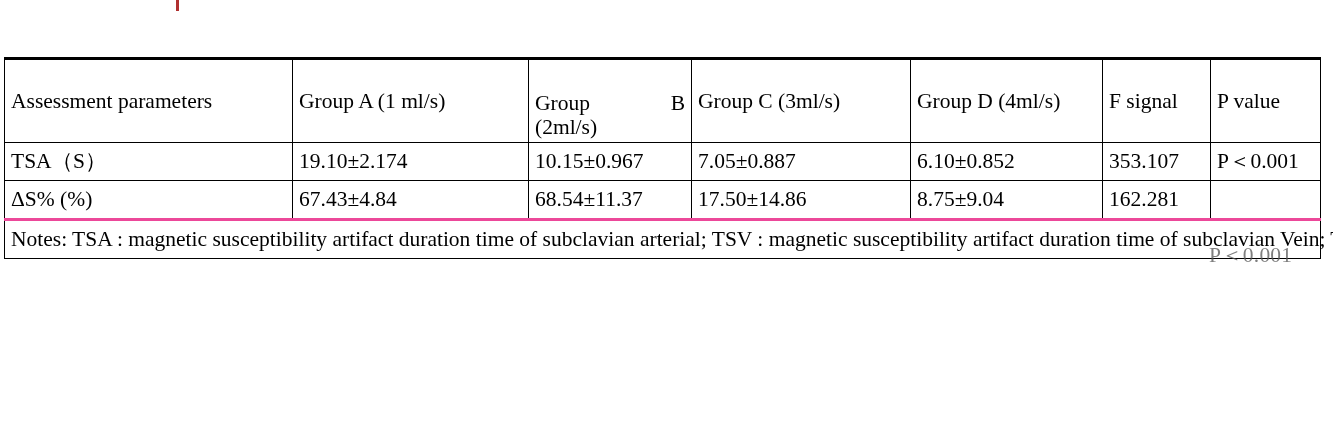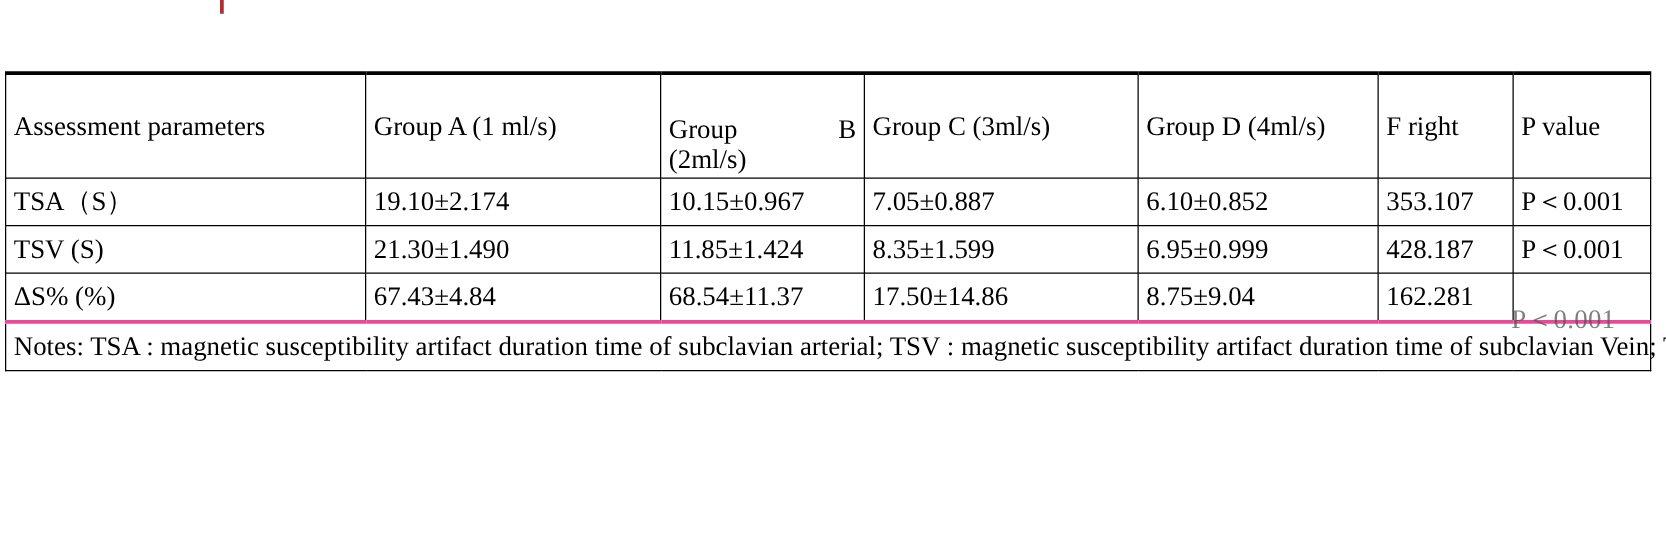--- a/index.html
+++ b/index.html
@@ -121,41 +121,32 @@
           <td>Group A (1 ml/s)</td>
           <td>
             <span class="head-split">
               <span>Group</span>
               <span>B</span>
             </span>
             <span class="l2">(2ml/s)</span>
           </td>
           <td>Group C (3ml/s)</td>
           <td>Group D (4ml/s)</td>
-          <td>F right</td>
+          <td>F signal</td>
           <td>P value</td>
         </tr>
       </thead>
       <tbody>
         <tr>
           <td>TSA（S）</td>
           <td>19.10±2.174</td>
           <td>10.15±0.967</td>
           <td>7.05±0.887</td>
           <td>6.10±0.852</td>
           <td>353.107</td>
-          <td>P＜0.001</td>
-        </tr>
-        <tr>
-          <td>TSV (S)</td>
-          <td>21.30±1.490</td>
-          <td>11.85±1.424</td>
-          <td>8.35±1.599</td>
-          <td>6.95±0.999</td>
-          <td>428.187</td>
           <td>P＜0.001</td>
         </tr>
         <tr class="last-row">
           <td>ΔS% (%)</td>
           <td>67.43±4.84</td>
           <td>68.54±11.37</td>
           <td>17.50±14.86</td>
           <td>8.75±9.04</td>
           <td>162.281</td>
           <td></td>

